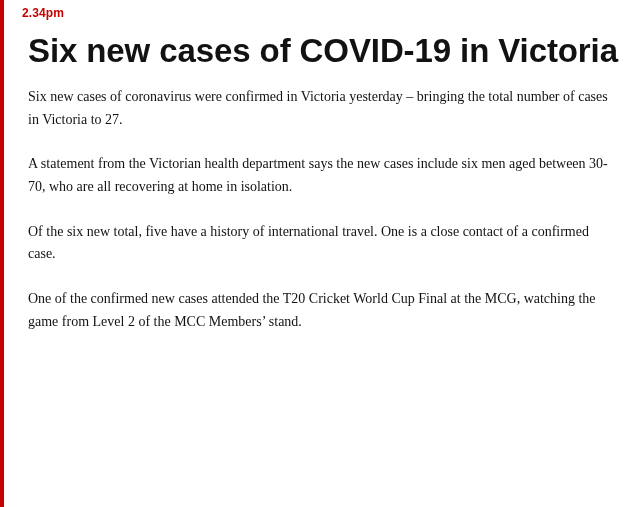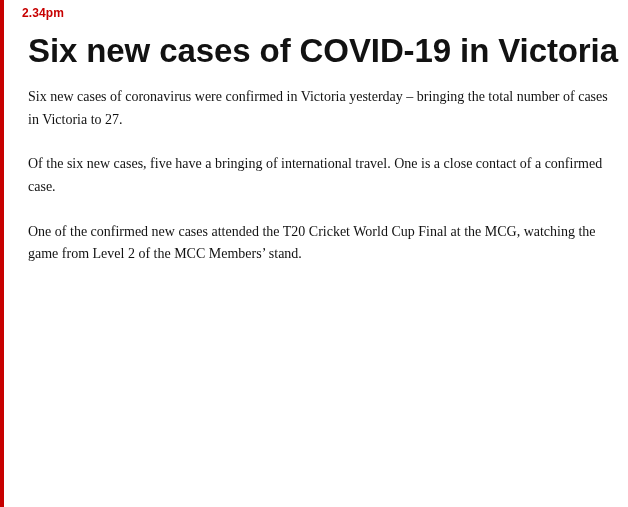--- a/index.html
+++ b/index.html
@@ -69,17 +69,18 @@
 </head>
 <body>
 
 <div class="page">
   <div class="left-rule"></div>
   <div class="content">
     <div class="timestamp">2.34pm</div>
     <h1 class="headline">Six new cases of COVID-19 in Victoria</h1>
     <div class="body-copy">
       <p>Six new cases of coronavirus were confirmed in Victoria yesterday – bringing the total number of cases in Victoria to 27.</p>
-      <p>Of the six new cases, five have a bringing of international travel. One is a close contact of a confirmed case.</p>
+      <p>A statement from the Victorian health department says the new cases include six men aged between 30-70, who are all recovering at home in isolation.</p>
+      <p>Of the six new total, five have a history of international travel. One is a close contact of a confirmed case.</p>
       <p>One of the confirmed new cases attended the T20 Cricket World Cup Final at the MCG, watching the game from Level 2 of the MCC Members’ stand.</p>
     </div>
   </div>
 </div>
 
 </body></html>

